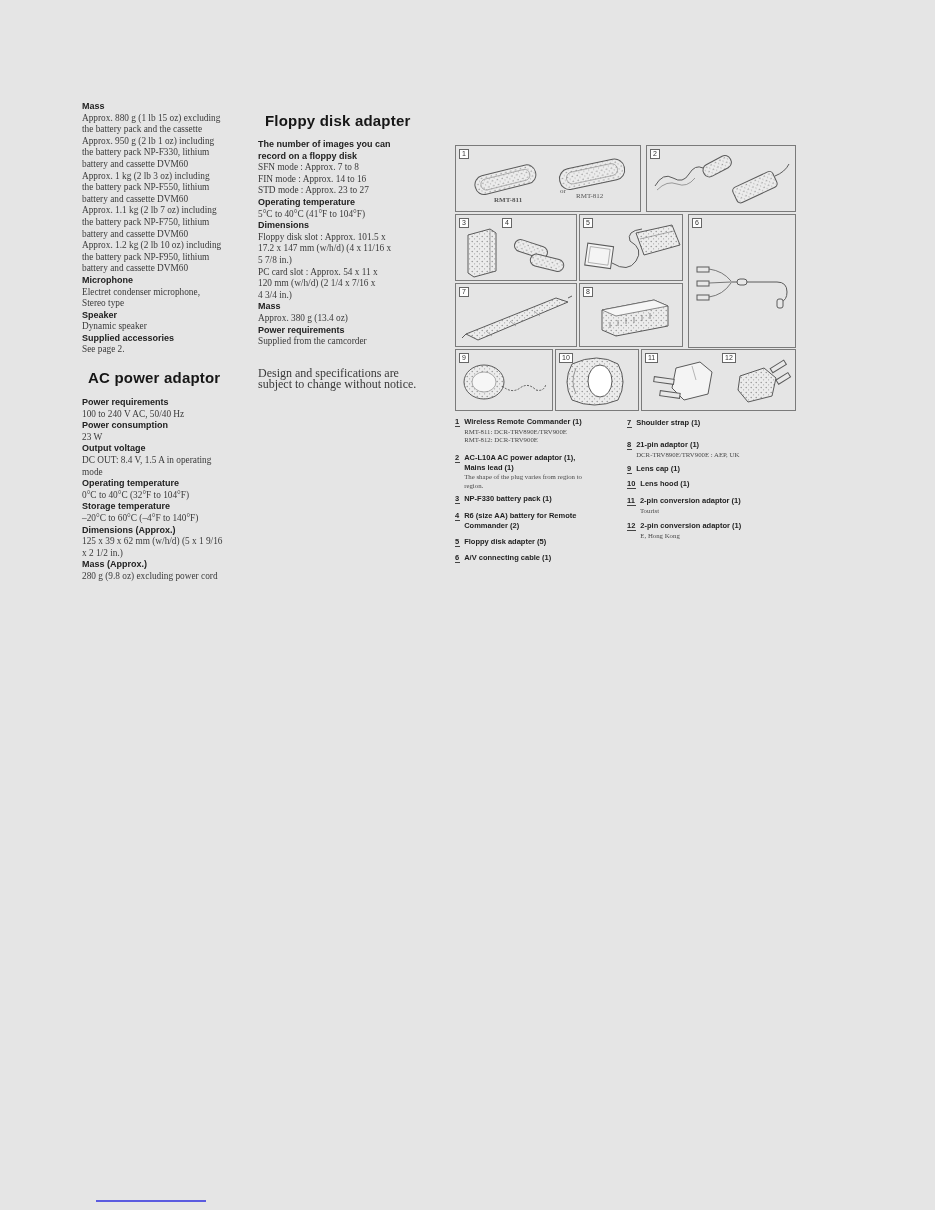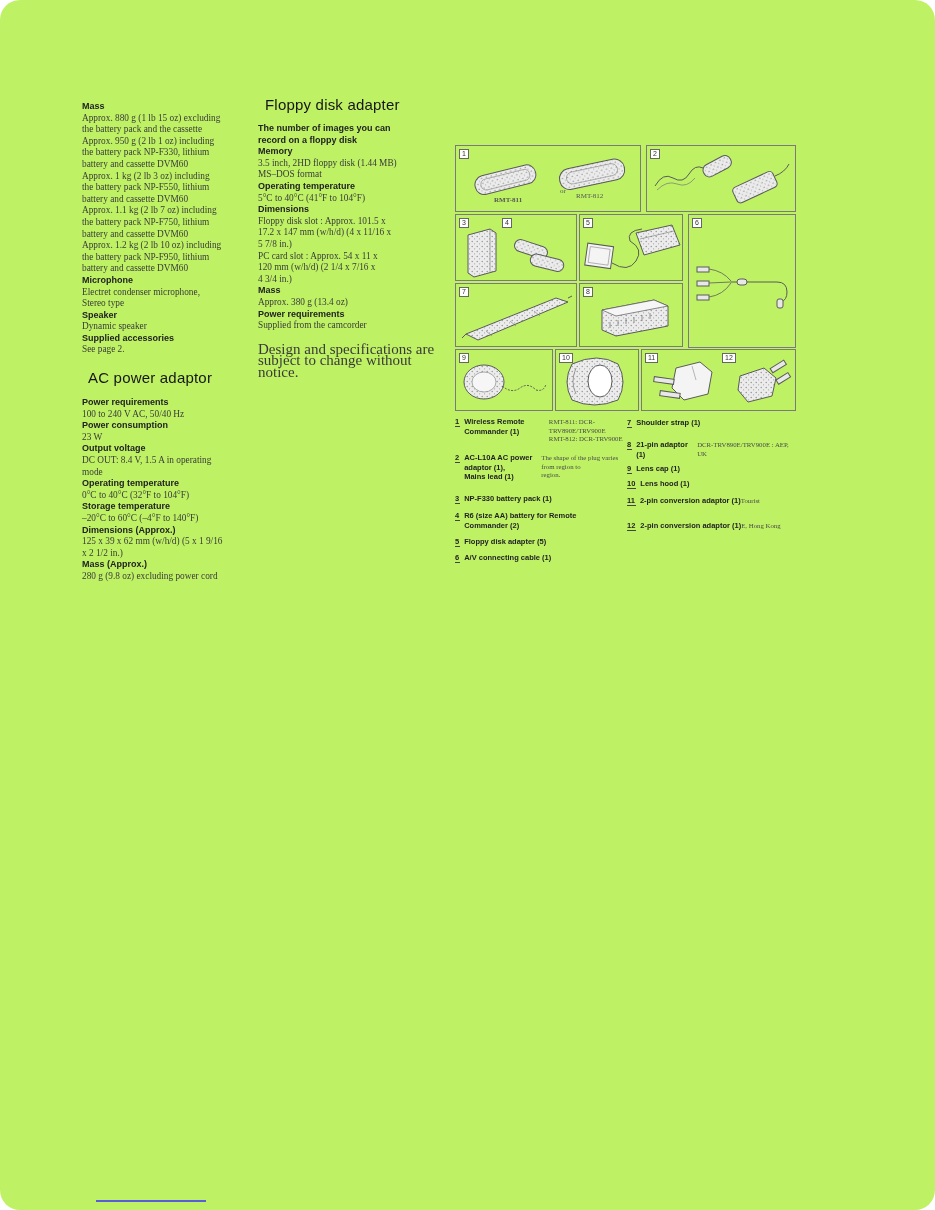--- a/index.html
+++ b/index.html
@@ -1,40 +1,40 @@
 <!DOCTYPE html>
 <html><head>
 <meta charset="utf-8">
 <style>
   html,body{margin:0;padding:0;background:#ffffff;}
-  .page{position:relative;width:935px;height:1210px;background:#bef264;overflow:hidden;
-        font-family:"Liberation Serif",serif;color:#333;border-radius:20px;}
+  .page{position:relative;width:935px;height:1210px;background:#e5e5e5;overflow:hidden;
+        font-family:"Liberation Serif",serif;color:#333;}
   
   .col{position:absolute;}
   .spec-label{font-family:"Liberation Sans",sans-serif;font-weight:bold;font-size:9px;
               line-height:11.6px;color:#222;white-space:pre-line;}
   .spec-lines{font-size:9.3px;line-height:11.6px;white-space:pre-line;color:#3a3a3a;}
-  .section-title{font-family:"Liberation Sans",sans-serif;font-weight:normal;font-size:15px;
-                 color:#161616;margin:0 0 11px 6px;letter-spacing:.2px;}
-  .note{font-size:15px;line-height:11.6px;white-space:pre-line;color:#3a3a3a;margin-top:12px;}
+  .section-title{font-family:"Liberation Sans",sans-serif;font-weight:bold;font-size:15px;
+                 color:#161616;margin:16px 0 11px 6px;letter-spacing:.2px;}
+  .note{font-size:12px;line-height:11.6px;white-space:pre-line;color:#3a3a3a;margin-top:20px;}
   
   .figure{position:absolute;left:455px;top:145px;width:341px;height:266px;}
   .panel{position:absolute;border:1px solid #7a7a7a;box-sizing:border-box;}
   .panel-num{position:absolute;left:3px;top:3px;border:1px solid #666;color:#333;
              font-family:"Liberation Sans",sans-serif;font-size:7px;line-height:8px;
              padding:0 2px;background:#fff;}
   .panel-num.second{left:auto;}
   .fig-label{position:absolute;font-size:7px;color:#555;font-family:"Liberation Serif",serif;}
   svg{position:absolute;left:0;top:0;}
   
   .cap-item{position:absolute;display:flex;align-items:flex-start;}
   .cap-num{font-family:"Liberation Sans",sans-serif;font-weight:bold;font-size:7.5px;
            line-height:9px;color:#222;border-bottom:1px solid #444;margin-right:4px;
            padding:0 1px 0 0;flex:0 0 auto;}
-  .cap-body{display:flex;flex-direction:row;}
+  .cap-body{display:flex;flex-direction:column;}
   .cap-text{font-family:"Liberation Sans",sans-serif;font-weight:bold;font-size:7.5px;
             line-height:9.5px;color:#222;white-space:pre-line;}
   .cap-sub{font-size:6.8px;line-height:8.6px;color:#4a4a4a;white-space:pre-line;margin-top:1px;}
   
   .blue-line{position:absolute;left:96px;top:1200px;width:110px;height:2px;background:#5b5be0;}
 </style>
 </head>
 <body>
 
 <div class="page">
@@ -114,25 +114,23 @@
       <div class="spec-lines">280 g (9.8 oz) excluding power cord</div>
     </div>
   </div>
 
   <div class="col" style="left:258px;top:96px;width:182px;">
     <h2 class="section-title" style="margin-left:7px;margin-bottom:10px;">Floppy disk adapter</h2>
 
     <div>
       <div class="spec-label">The number of images you can
 record on a floppy disk</div>
-    </div>
-    <div>
-      <div class="spec-label">Memory</div>
-      <div class="spec-lines">3.5 inch, 2HD floppy disk (1.44 MB)
-MS–DOS format</div>
+      <div class="spec-lines">SFN mode : Approx. 7 to 8
+FIN mode : Approx. 14 to 16
+STD mode : Approx. 23 to 27</div>
     </div>
     <div>
       <div class="spec-label">Operating temperature</div>
       <div class="spec-lines">5°C to 40°C (41°F to 104°F)</div>
     </div>
     <div>
       <div class="spec-label">Dimensions</div>
       <div class="spec-lines">Floppy disk slot : Approx. 101.5 x
 17.2 x 147 mm (w/h/d) (4 x 11/16 x
 5 7/8 in.)

